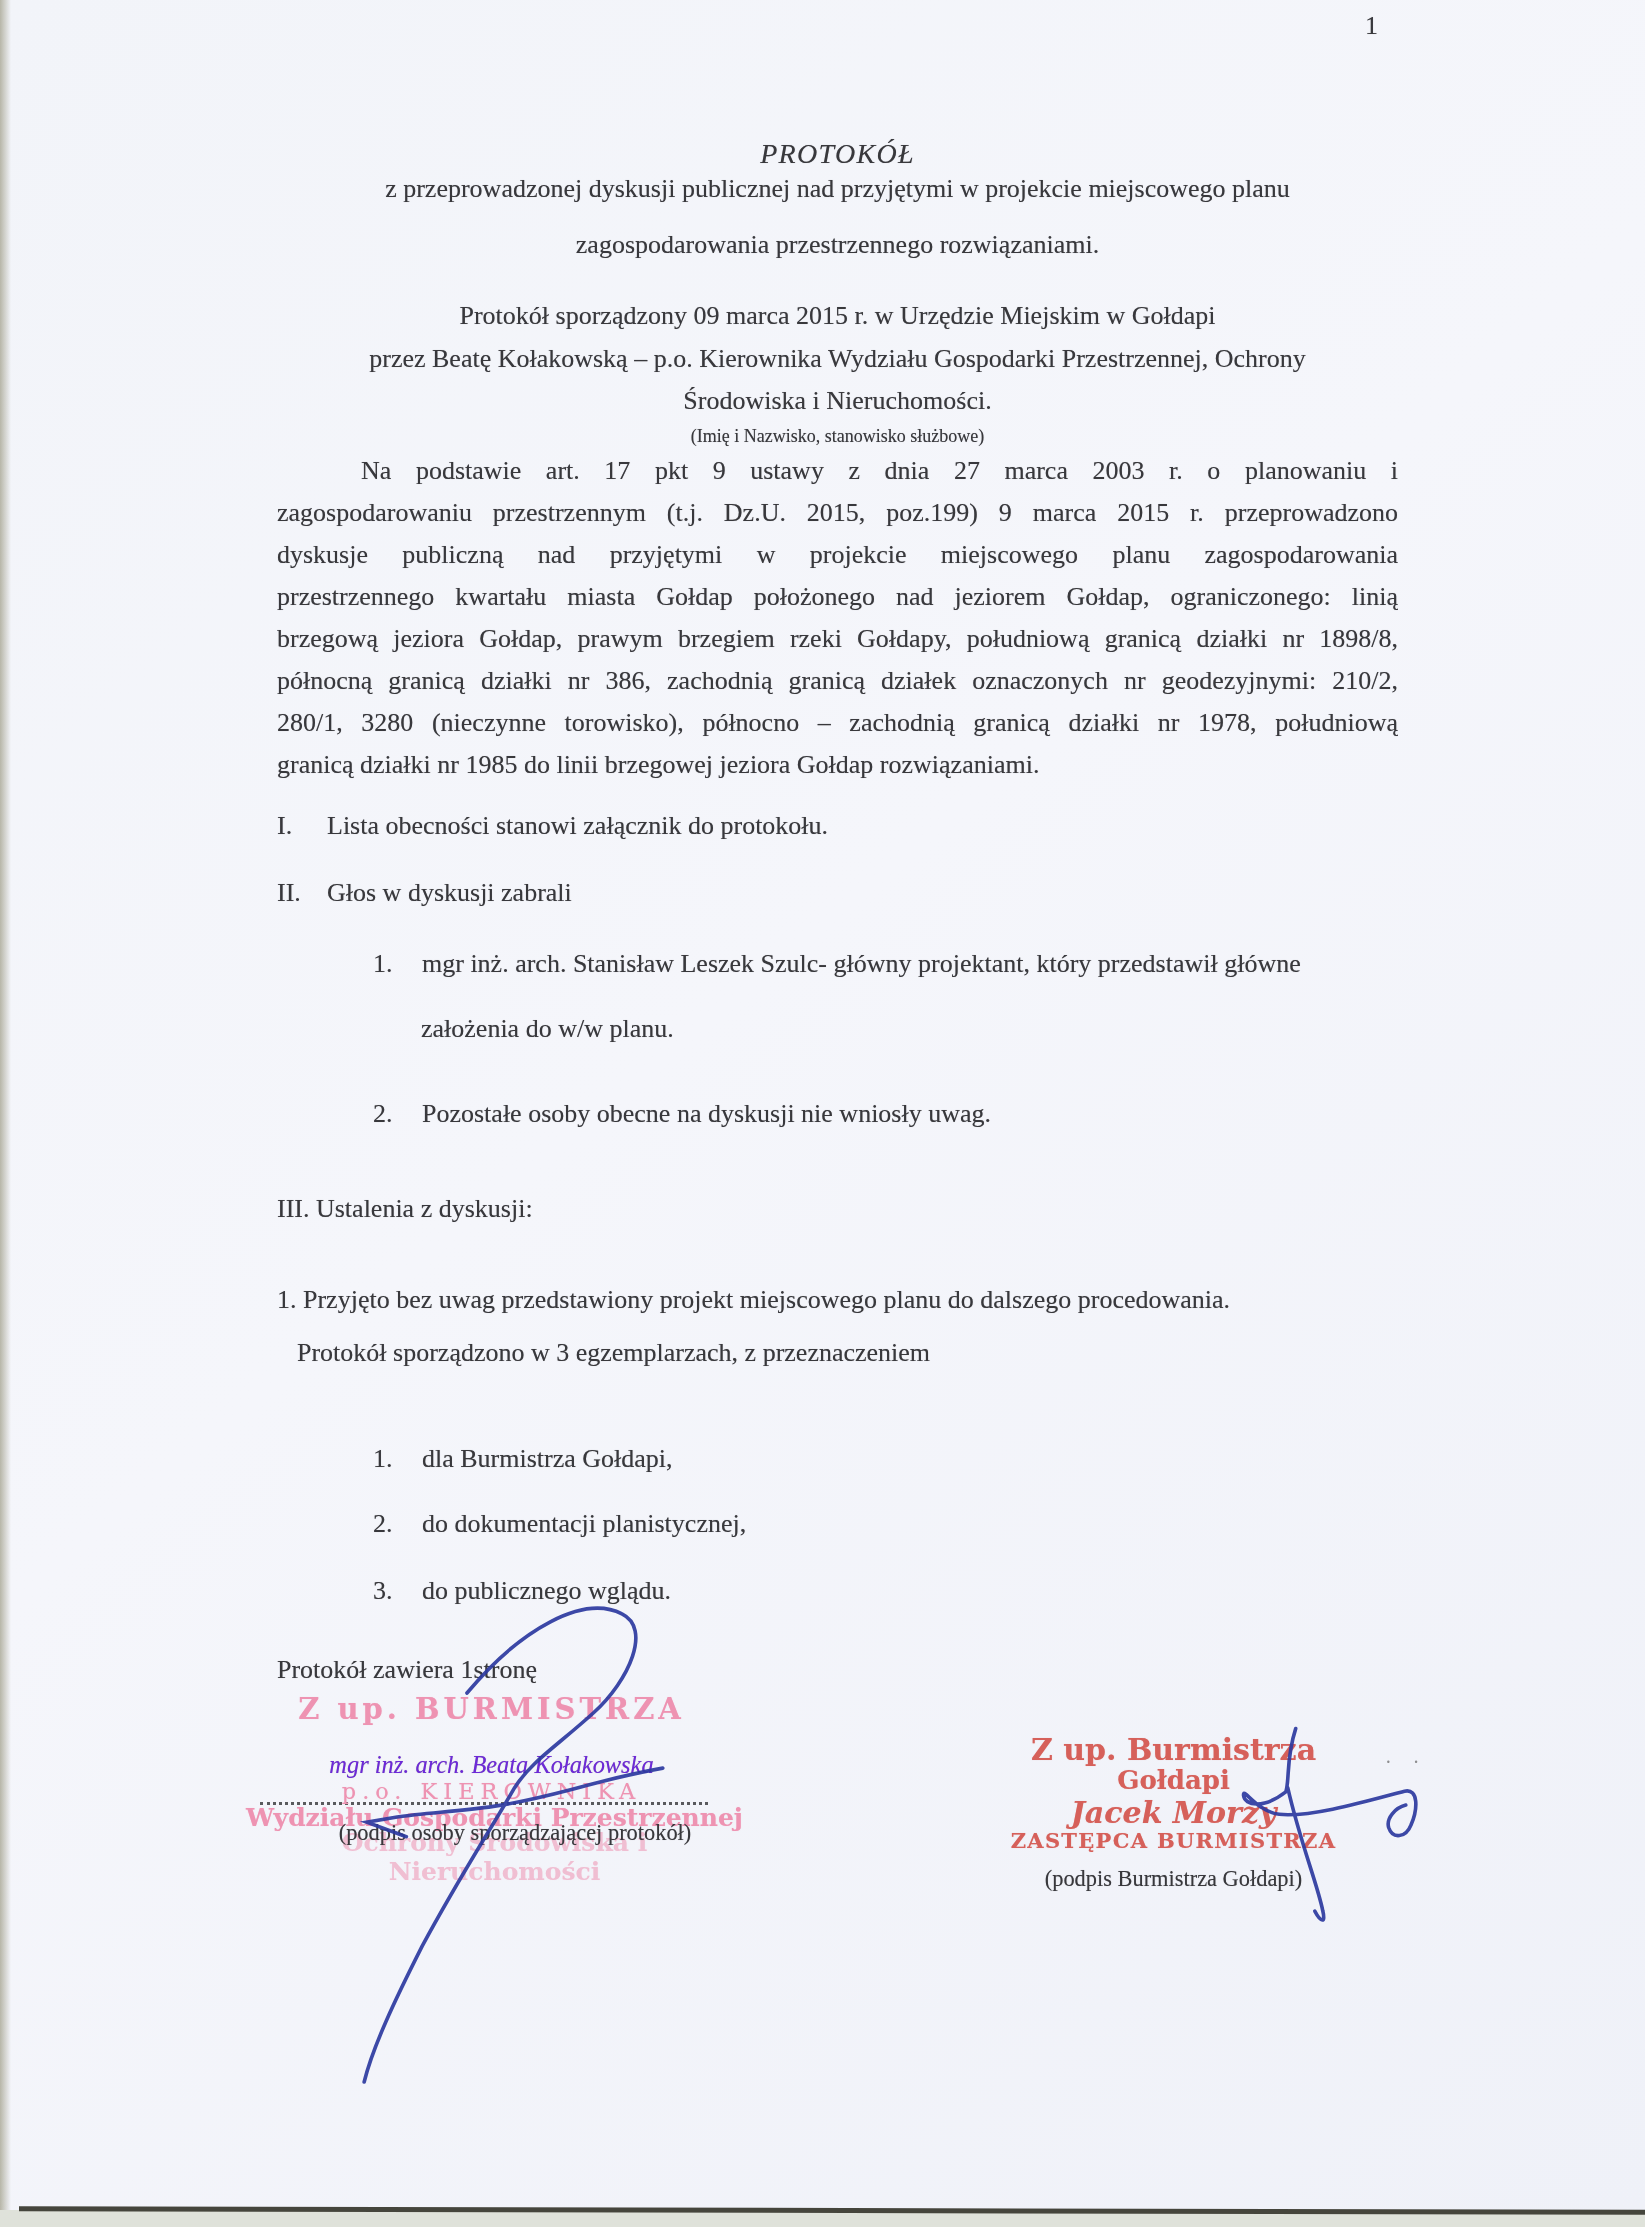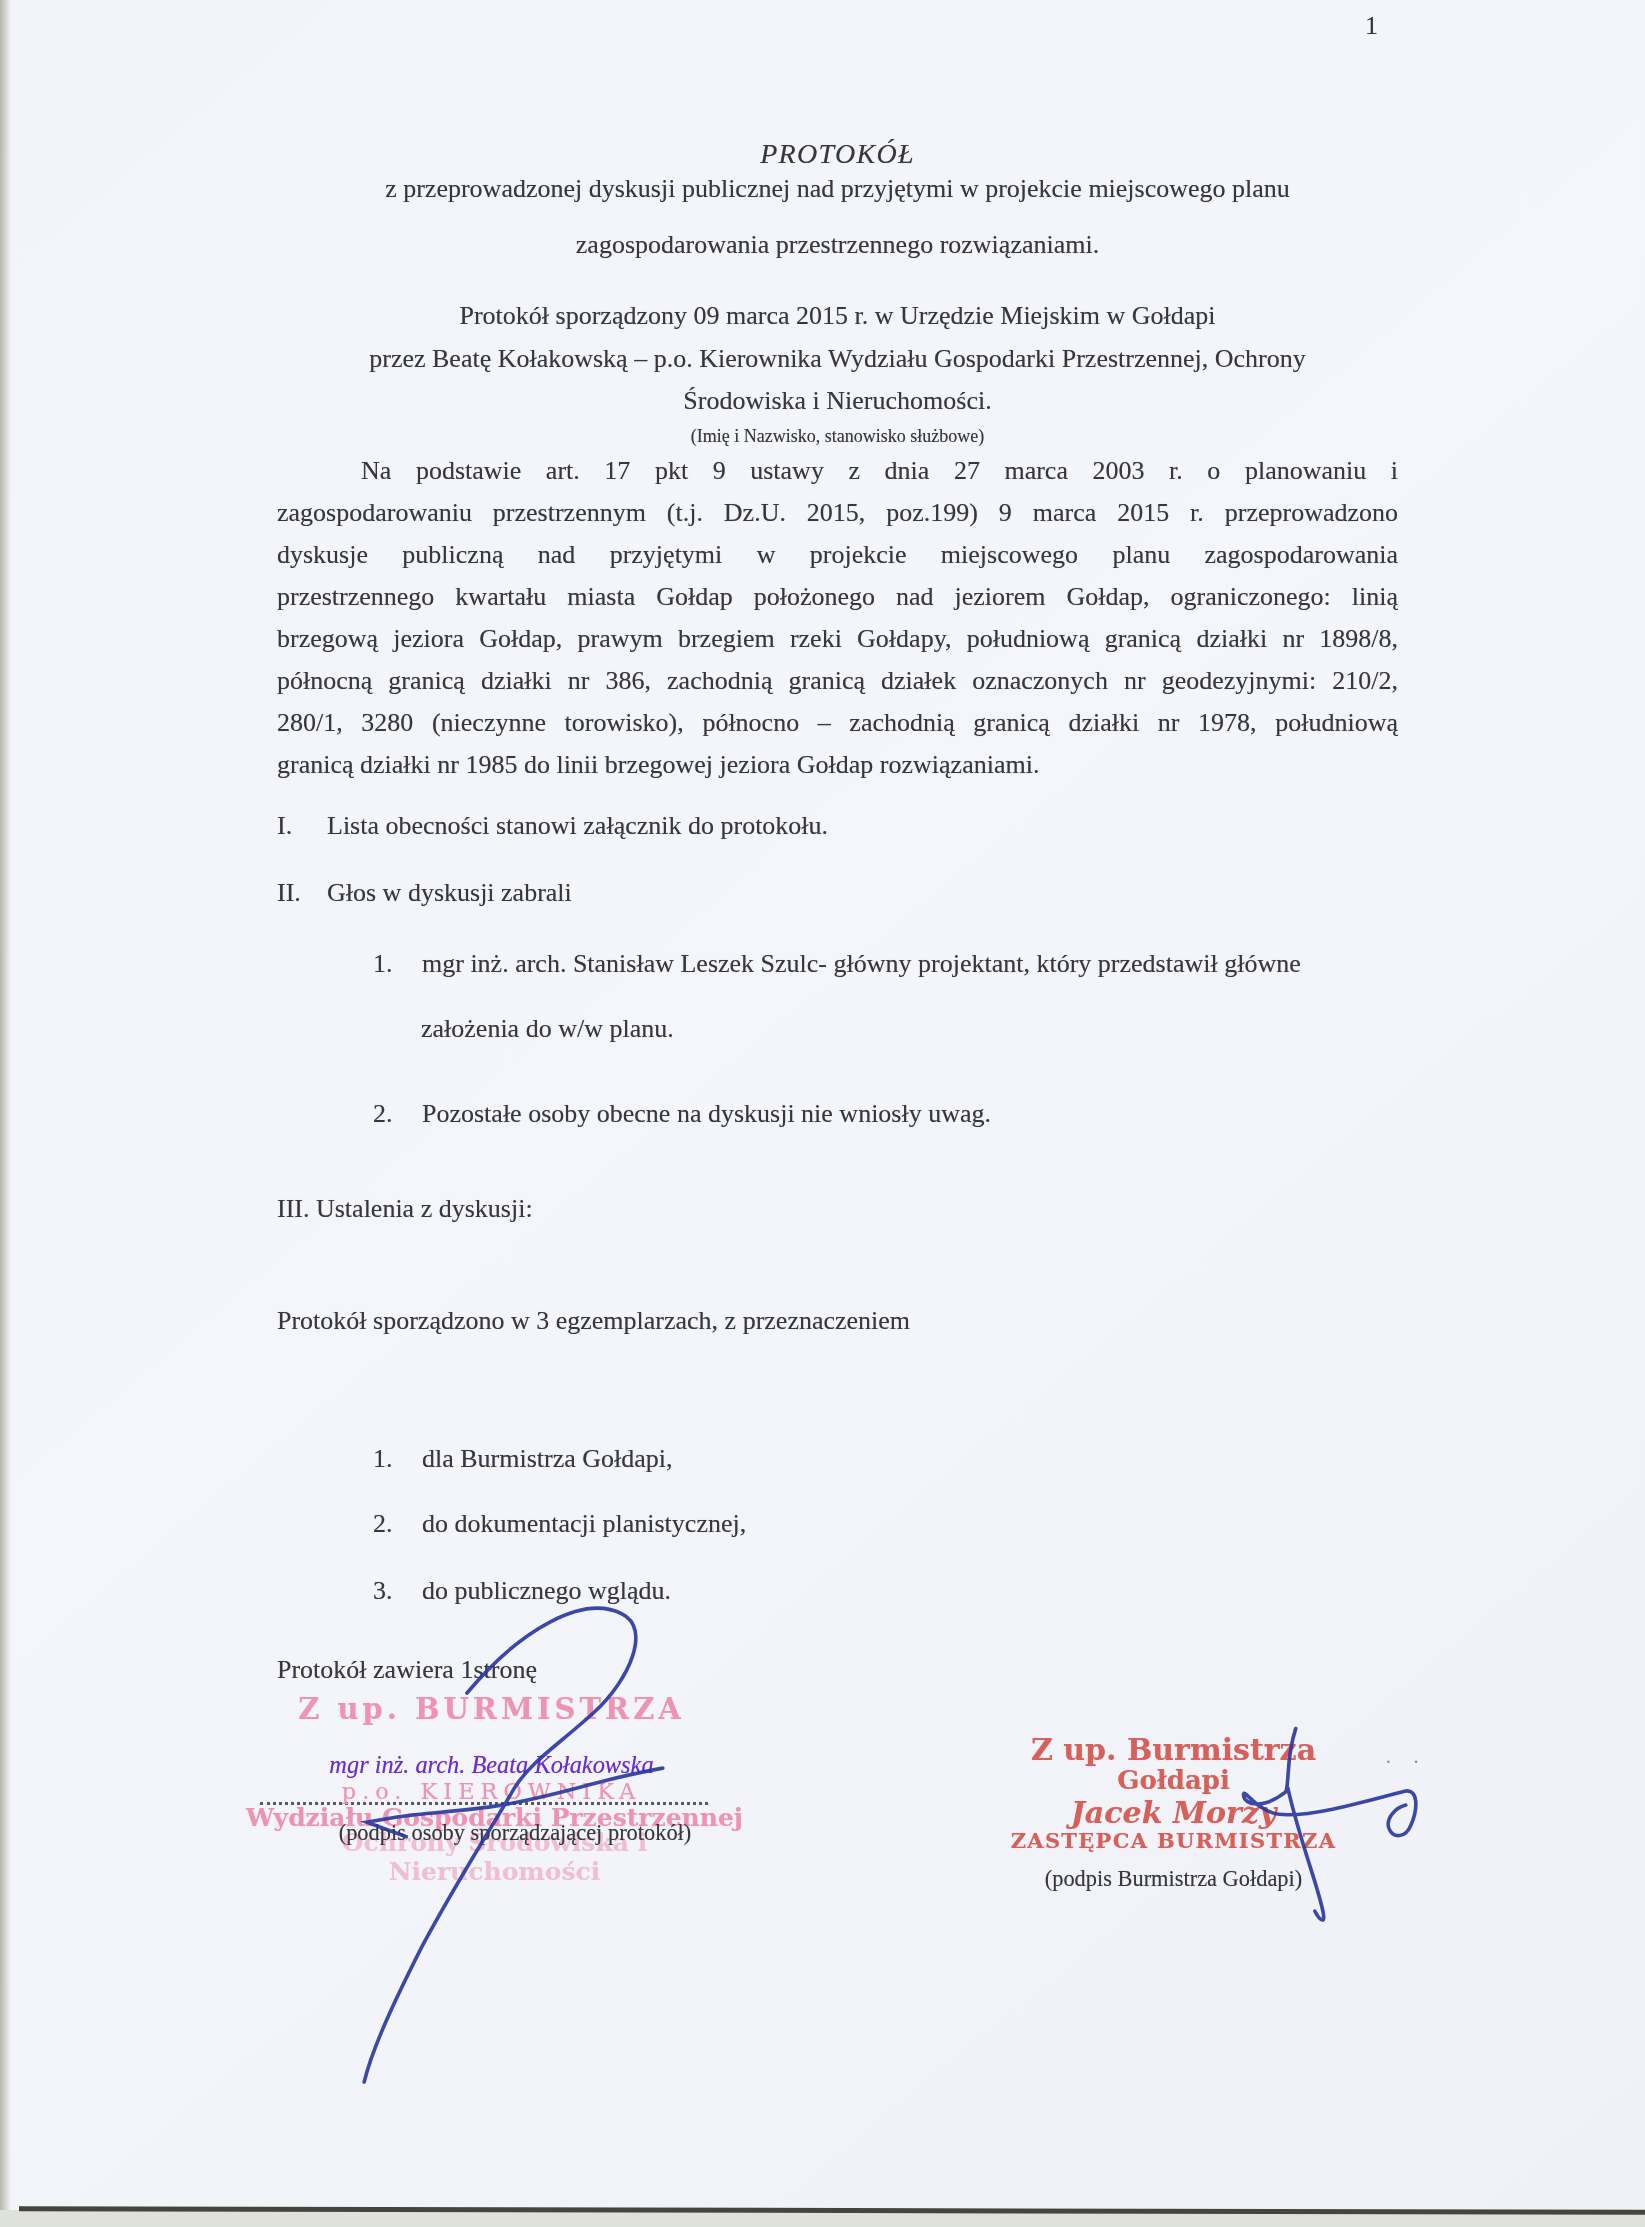--- a/index.html
+++ b/index.html
@@ -81,22 +81,23 @@
     <span class="num">1.</span>
     <span>mgr inż. arch.  Stanisław Leszek Szulc- główny projektant, który przedstawił główne</span>
   </div>
   <div class="t fs-body" style="left:421px;top:1008px;">założenia  do w/w planu.</div>
   <div class="t sub fs-body li" style="top:1093px;">
     <span class="num">2.</span>
     <span>Pozostałe osoby obecne na dyskusji nie wniosły uwag.</span>
   </div>
 
   <div class="t col fs-body" style="top:1188px;">III. Ustalenia z dyskusji:</div>
+  <div class="t col fs-body" style="top:1279px;">1. Przyjęto bez uwag przedstawiony projekt miejscowego planu do dalszego procedowania.</div>
 
-  <div class="t col fs-body" style="top:1300px;">Protokół sporządzono w 3 egzemplarzach, z przeznaczeniem</div>
+  <div class="t col fs-body" style="top:1332px;margin-left:20px;">Protokół sporządzono w 3 egzemplarzach, z przeznaczeniem</div>
   <div class="t sub fs-body li" style="top:1438px;">
     <span class="num">1.</span>
     <span>dla Burmistrza Gołdapi,</span>
   </div>
   <div class="t sub fs-body li" style="top:1503px;">
     <span class="num">2.</span>
     <span>do dokumentacji planistycznej,</span>
   </div>
   <div class="t sub fs-body li" style="top:1570px;">
     <span class="num">3.</span>

